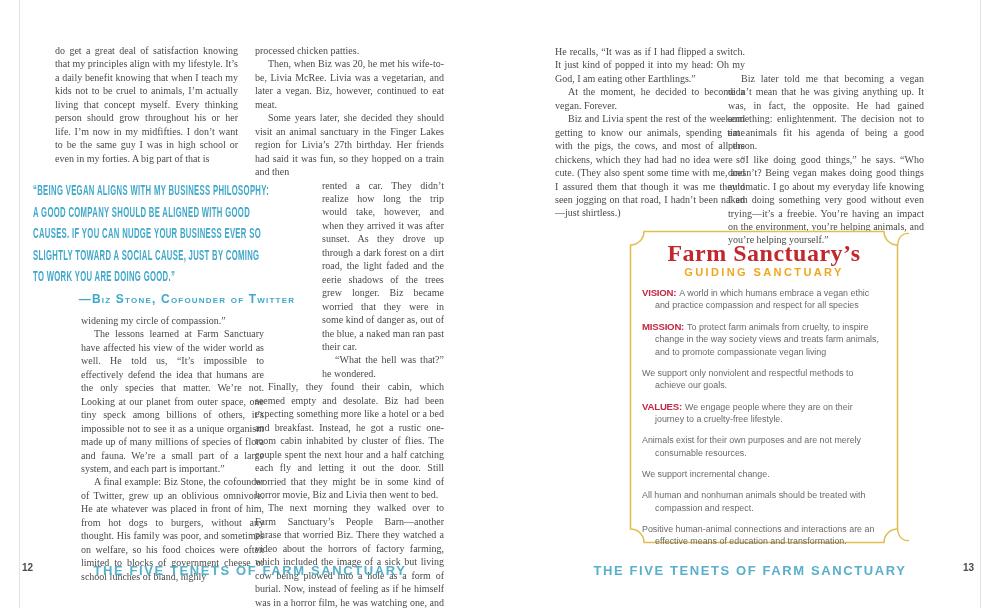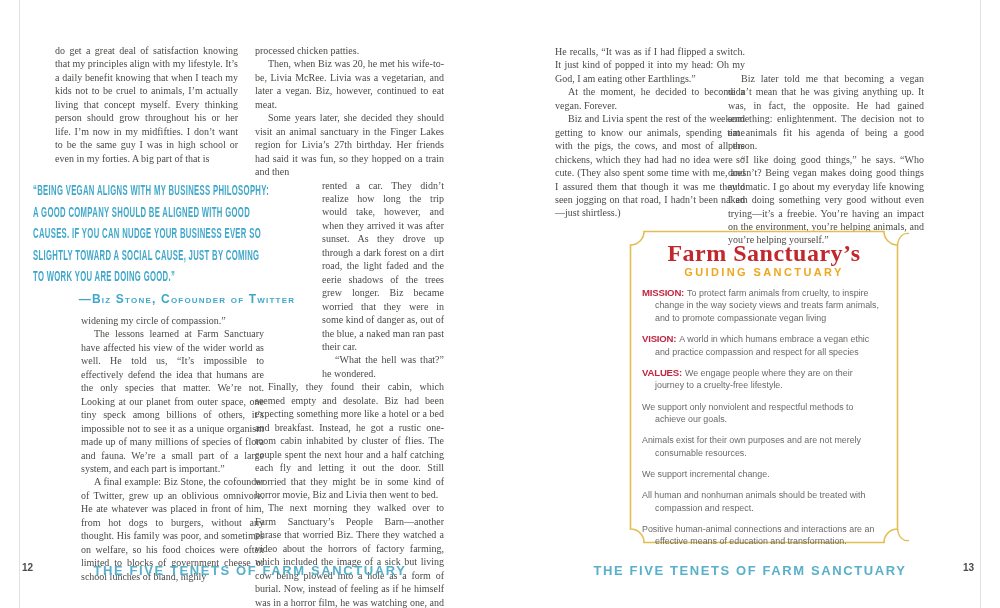--- a/index.html
+++ b/index.html
@@ -96,24 +96,24 @@
   <div class="gp-box">
     <svg width="274" height="318" viewBox="0 0 274 318">
       <path d="M17,3.5 H257 A13.5,13.5 0 0 0 270.5,17 V301 A13.5,13.5 0 0 0 257,314.5 H17 A13.5,13.5 0 0 0 3.5,301 V17 A13.5,13.5 0 0 0 17,3.5 Z" fill="none" stroke="#e2bd52" stroke-width="1.6"></path>
       <path d="M270.5,17 C271.5,9 276,4.5 282,5.5" fill="none" stroke="#e2bd52" stroke-width="1.4"></path>
       <path d="M270.5,301 C271.5,309 276,313.5 282,312.5" fill="none" stroke="#e2bd52" stroke-width="1.4"></path>
     </svg>
     <div class="gp-inner">
       <div class="gp-title">Farm Sanctuary’s</div>
       <div class="gp-sub">GUIDING SANCTUARY</div>
       <div class="gp-items">
+        <p class="gp-item"><span class="gp-label">VISION:</span><span>A world in which humans embrace a vegan ethic and practice compassion and respect for all species</span></p>
         <p class="gp-item"><span class="gp-label">MISSION:</span><span>To protect farm animals from cruelty, to inspire change in the way society views and treats farm animals, and to promote compassionate vegan living</span></p>
-        <p class="gp-item"><span class="gp-label">VISION:</span><span>A world in which humans embrace a vegan ethic and practice compassion and respect for all species</span></p>
+        <p class="gp-item"><span class="gp-label"></span><span>We support only nonviolent and respectful methods to achieve our goals.</span></p>
         <p class="gp-item"><span class="gp-label">VALUES:</span><span>We engage people where they are on their journey to a cruelty-free lifestyle.</span></p>
-        <p class="gp-item"><span class="gp-label"></span><span>We support only nonviolent and respectful methods to achieve our goals.</span></p>
         <p class="gp-item"><span class="gp-label"></span><span>Animals exist for their own purposes and are not merely consumable resources.</span></p>
         <p class="gp-item"><span class="gp-label"></span><span>We support incremental change.</span></p>
         <p class="gp-item"><span class="gp-label"></span><span>All human and nonhuman animals should be treated with compassion and respect.</span></p>
         <p class="gp-item"><span class="gp-label"></span><span>Positive human-animal connections and interactions are an effective means of education and transformation.</span></p>
       </div>
     </div>
   </div>
 
   <div class="folio l">12</div>
   <div class="tenets l">THE FIVE TENETS OF FARM SANCTUARY</div>

